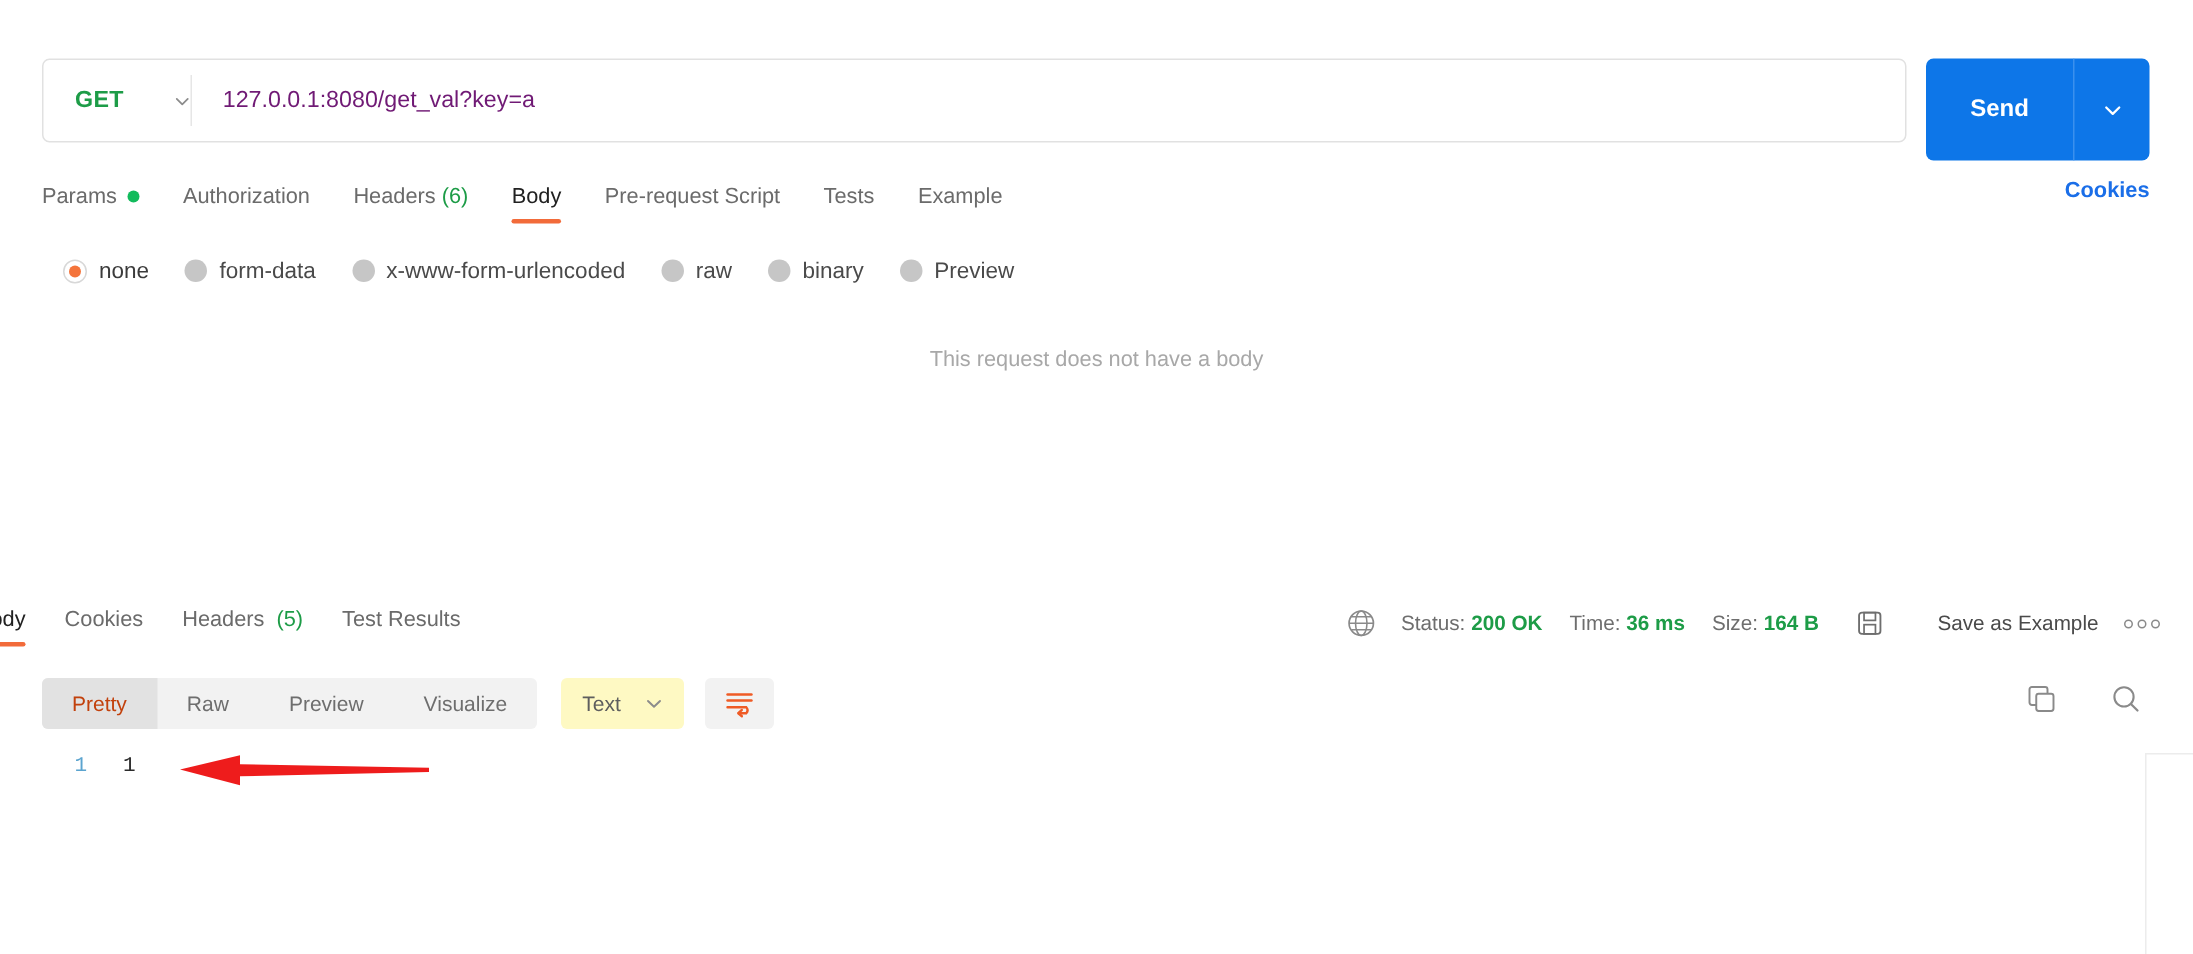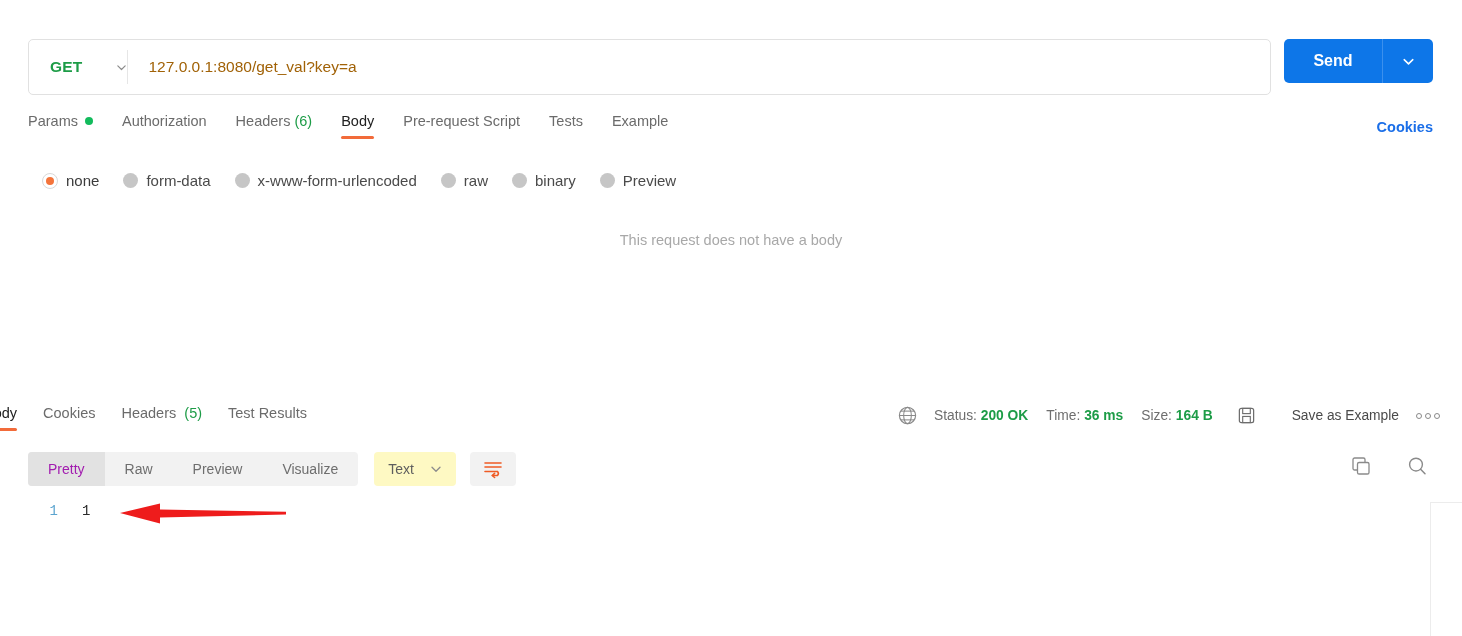--- a/index.html
+++ b/index.html
@@ -42,50 +42,50 @@
     width: 11px; height: 11px;
   }
   .chev svg { display: block; }
   .method-sep {
     width: 1px; height: 34px; background: #e6e6e6;
     flex: 0 0 1px;
   }
   .url-value {
     padding-left: 20px;
     font-size: 15.5px;
-    color: #a16207;
+    color: #701a75;
     white-space: nowrap; overflow: hidden;
   }
   .send-group {
     flex: 0 0 auto;
     margin-left: 13px;
     display: flex; align-items: stretch;
     background: #0d76e8;
     border-radius: 5px;
     overflow: hidden;
-    height: 44px;
+    height: 68px;
   }
   .send-btn {
     display: flex; align-items: center; justify-content: center;
     width: 98px;
     color: #fff; font-weight: bold; font-size: 16px;
     cursor: pointer;
   }
   .send-div { width: 1px; background: #3b90ed; margin: 0; }
   .send-caret {
     display: flex; align-items: center; justify-content: center;
     width: 50px;
   }
   .send-caret svg { display: block; }
 
   
   .req-tabs {
-    position: absolute; left: 28px; top: 107px;
+    position: absolute; left: 28px; top: 123px;
     height: 32px;
-    display: flex; align-items: flex-end;
+    display: flex; align-items: flex-start;
   }
   .rtab {
     position: relative;
     font-size: 14.5px;
     color: #6b6b6b;
     padding: 0 0 10px 0;
     margin-right: 29px;
     white-space: nowrap;
     cursor: pointer;
     display: flex; align-items: center;
@@ -196,21 +196,21 @@
   .seg {
     display: flex; align-items: center;
     background: #f2f2f2; border-radius: 4px;
     height: 34px; overflow: hidden;
   }
   .seg-item {
     padding: 0 20px; height: 34px;
     display: flex; align-items: center;
     font-size: 14px; color: #6e6e6e; cursor: pointer;
   }
-  .seg-item.active { background: #e2e2e2; color: #a21caf; }
+  .seg-item.active { background: #e2e2e2; color: #c2410c; }
   .sel-box {
     margin-left: 16px; height: 34px;
     background: #fef9c3; border-radius: 4px;
     display: flex; align-items: center;
     padding: 0 14px; cursor: pointer;
   }
   .sel-box .sel-val { font-size: 14px; color: #5e5e5e; }
   .sel-box .sel-chev { margin-left: 16px; display: flex; }
   .wrap-btn {
     margin-left: 14px; width: 46px; height: 34px;

